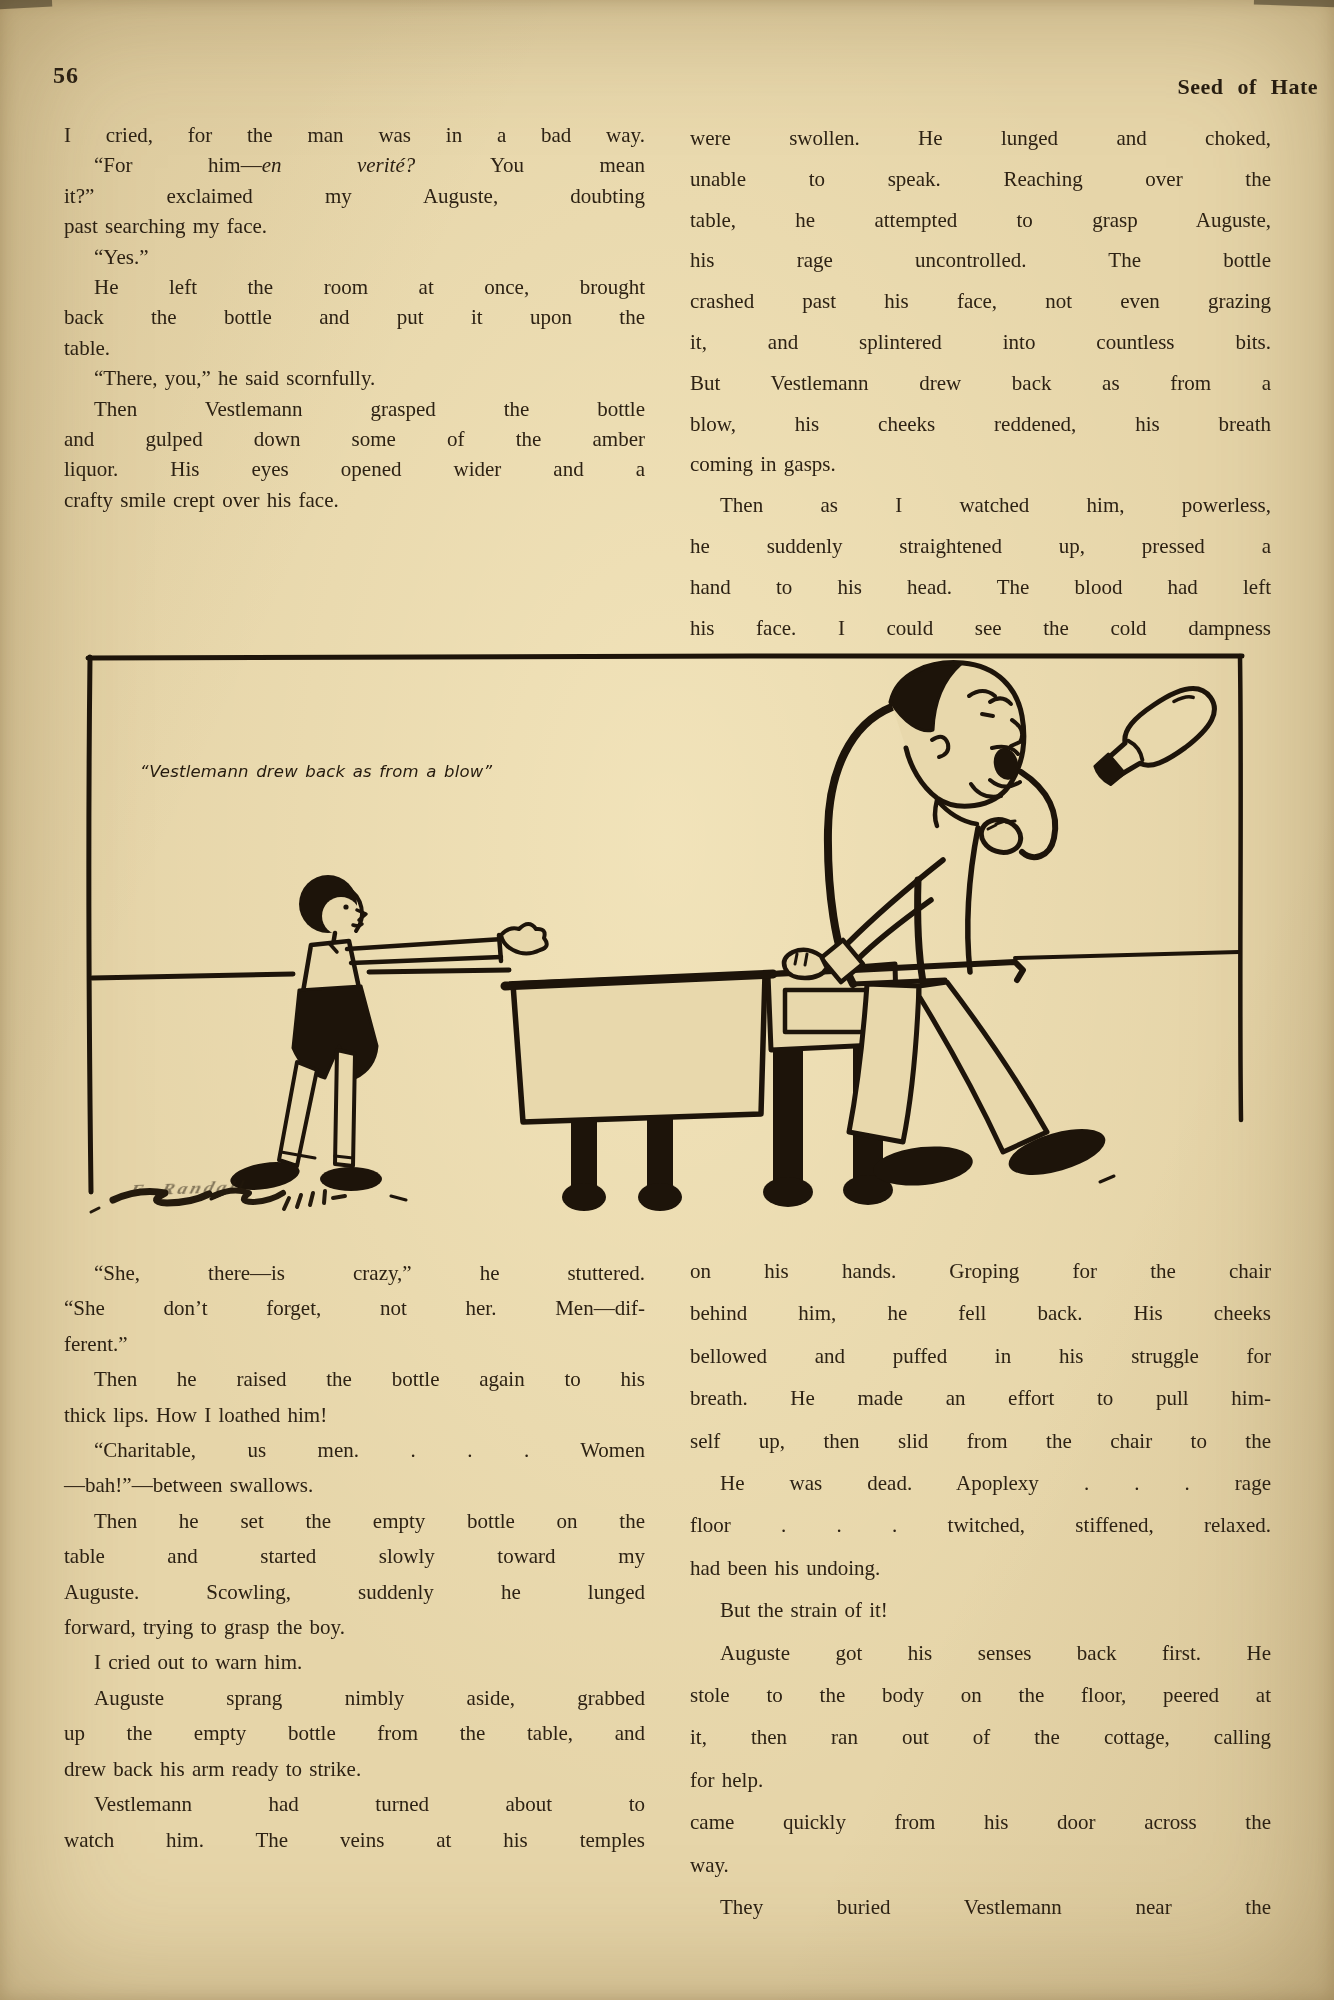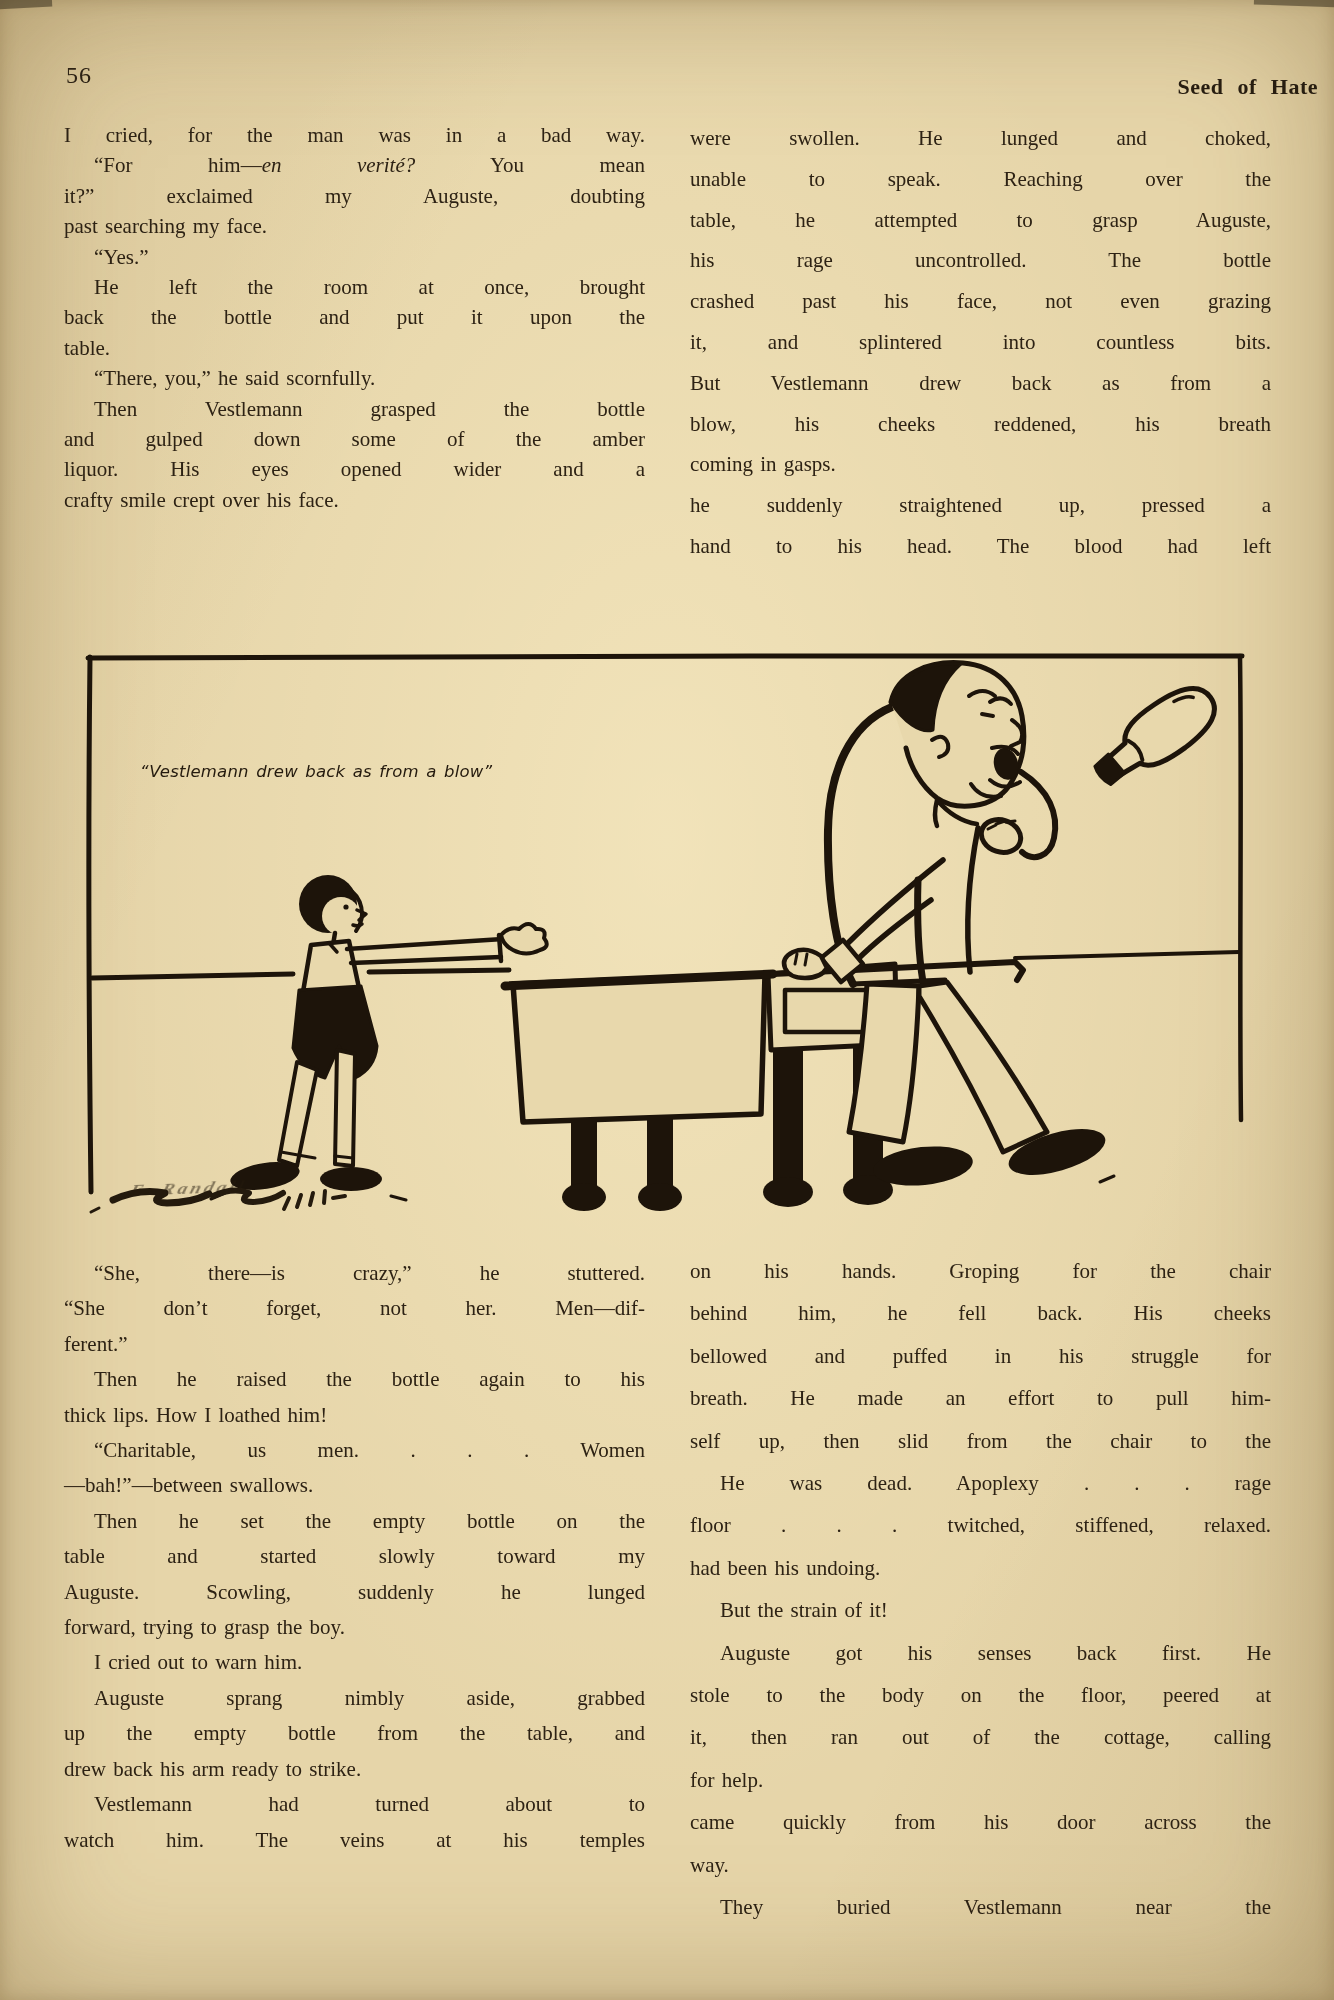--- a/index.html
+++ b/index.html
@@ -7,21 +7,21 @@
     color:#2d2214;
     background:
       radial-gradient(ellipse at 50% 42%, rgba(255,244,206,.45) 0%, rgba(255,244,206,0) 60%),
       linear-gradient(115deg, rgba(120,90,40,.10), rgba(120,90,40,0) 25%, rgba(120,90,40,0) 75%, rgba(120,90,40,.14)),
       #e6d5a9;
     box-shadow: inset 0 0 140px rgba(110,82,34,.40), inset 0 0 18px rgba(90,64,22,.25);
     font-family:"Liberation Serif","DejaVu Serif",serif;}
   .edge{position:absolute;background:#39301d;opacity:.55;}
   .edge-tl{left:-8px;top:-4px;width:60px;height:12px;transform:rotate(-3deg);}
   .edge-tr{right:-10px;top:-5px;width:90px;height:11px;transform:rotate(2deg);}
-  .pageno{position:absolute;left:66px;top:62px;font-size:24px;font-weight:normal;letter-spacing:1px;}
+  .pageno{position:absolute;left:53px;top:62px;font-size:24px;font-weight:bold;letter-spacing:1px;}
   .title{position:absolute;left:0;right:0;top:58px;margin:16px;text-align:right;
     font-size:22px;font-weight:bold;word-spacing:8px;letter-spacing:.5px;color:#271d10;}
   .col{position:absolute;width:581px;font-size:21px;}
   .col .line{white-space:normal;word-spacing:2px;}
   .col .line.jl{text-align:justify;text-align-last:justify;}
   .col .line.ind{text-indent:30px;}
   .col .it{font-style:italic;}
   .topleft{left:64px;top:120px;line-height:30.4px;}
   .topright{left:690px;top:118px;line-height:40.8px;}
   .botleft{left:64px;top:1256px;line-height:35.4px;}
@@ -63,22 +63,24 @@
   <div class="col topright">
       <div class="line jl"><span>were swollen. He lunged and choked,</span></div>
       <div class="line jl"><span>unable to speak. Reaching over the</span></div>
       <div class="line jl"><span>table, he attempted to grasp Auguste,</span></div>
       <div class="line jl"><span>his rage uncontrolled. The bottle</span></div>
       <div class="line jl"><span>crashed past his face, not even grazing</span></div>
       <div class="line jl"><span>it, and splintered into countless bits.</span></div>
       <div class="line jl"><span>But Vestlemann drew back as from a</span></div>
       <div class="line jl"><span>blow, his cheeks reddened, his breath</span></div>
       <div class="line"><span>coming in gasps.</span></div>
+      <div class="line jl ind"><span>Then as I watched him, powerless,</span></div>
       <div class="line jl"><span>he suddenly straightened up, pressed a</span></div>
       <div class="line jl"><span>hand to his head. The blood had left</span></div>
+      <div class="line jl"><span>his face. I could see the cold dampness</span></div>
     </div>
 
   <figure class="illo">
     <svg viewBox="0 0 1160 580">
       <g stroke="#1d140a" stroke-linecap="round" stroke-linejoin="round" fill="none">
 
         <g>
           <path d="M3,6 C300,2 800,5 1157,4" stroke-width="5"></path>
           <path d="M5,5 C3,180 4,380 6,540" stroke-width="5"></path>
           <path d="M1155,4 C1157,150 1154,320 1156,468" stroke-width="4.5"></path>

